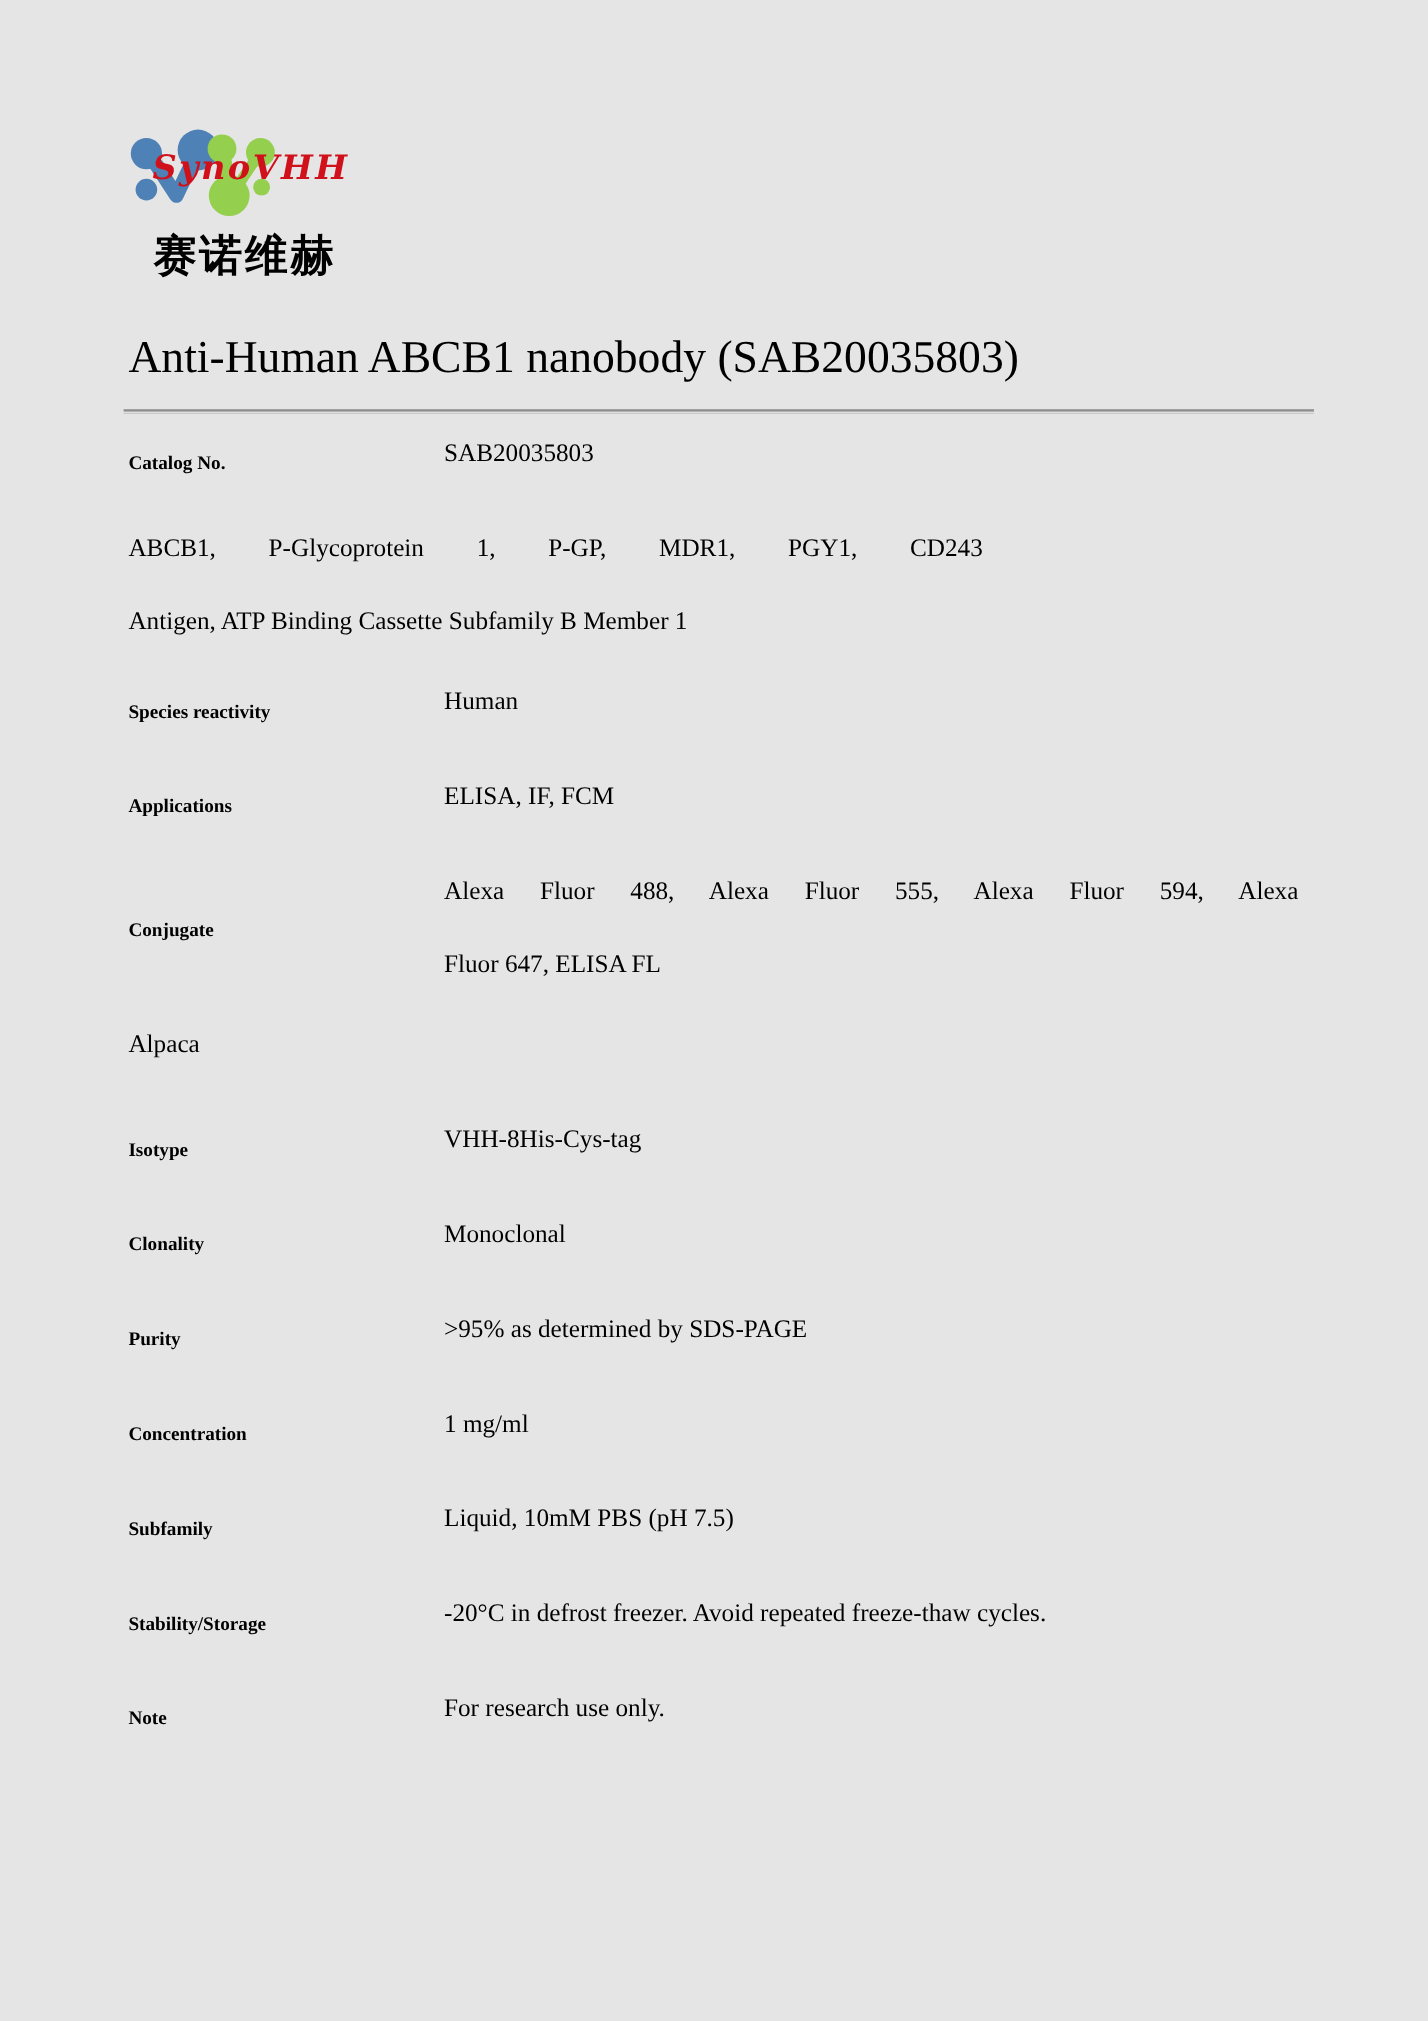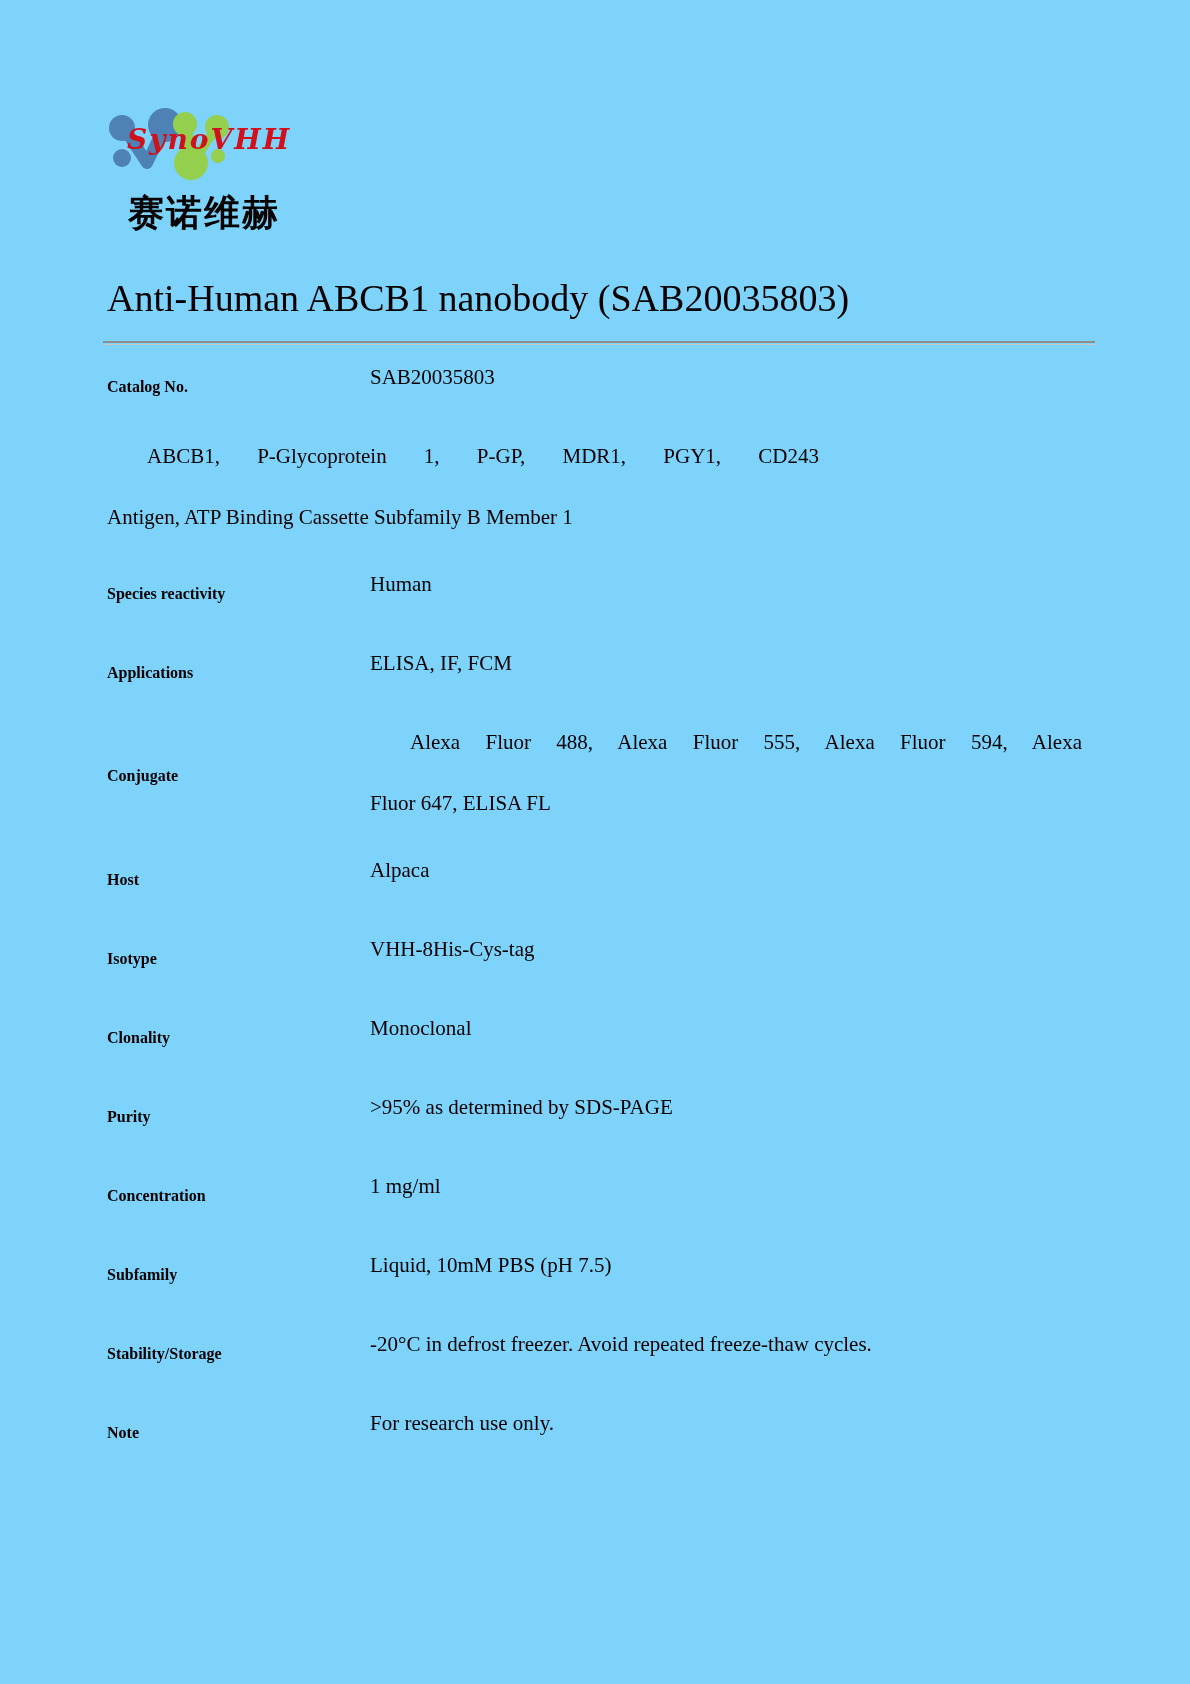--- a/index.html
+++ b/index.html
@@ -1,17 +1,17 @@
 <!DOCTYPE html>
 <html style="--logo-blue: #4e81b5; --logo-green: #94cf4e; --brand-red: #d0111b;"><head>
 <meta charset="utf-8">
 <style>
   html,body { margin:0; padding:0; background:#ffffff; }
   .page {
-    position:relative; width:1190px; height:1684px; background:#7dd3fc;
+    position:relative; width:1190px; height:1684px; background:#e5e5e5;
     font-family:"Liberation Serif","DejaVu Serif",serif; color:#000; overflow:hidden;
   }
 
   
   .logo-block { position:absolute; left:105px; top:93px; width:240px; }
   .logo-art { position:relative; width:140px; height:95px; }
   .brand-script {
     position:absolute; left:22px; top:30px;
     font-family:"DejaVu Serif","Liberation Serif",serif;
     font-style:italic; font-weight:bold; font-size:28px; letter-spacing:2px;
@@ -36,21 +36,21 @@
   .row.two { height:128px; }
   .label {
     width:263px; flex:0 0 263px; font-weight:bold; font-size:16px;
     display:flex; align-items:center;
   }
   .value {
     width:712px; flex:0 0 712px; font-size:21px;
     display:flex; flex-direction:column; justify-content:flex-start;
   }
   .line { line-height:61px; }
-  .jfull { text-align:justify; text-align-last:justify;margin-left:40px; }
+  .jfull { text-align:justify; text-align-last:justify; }
 </style>
 </head>
 <body>
 
 <div class="page">
 
   <div class="logo-block">
     <div class="logo-art">
       <svg width="140" height="95" viewBox="0 0 140 95" aria-hidden="true">
 
@@ -104,21 +104,20 @@
         </div>
       </div>
       <div class="row two">
         <div class="label">Conjugate</div>
         <div class="value">
           <div class="line jfull">Alexa Fluor 488, Alexa Fluor 555, Alexa Fluor 594, Alexa</div>
           <div class="line">Fluor 647, ELISA FL</div>
         </div>
       </div>
       <div class="row">
-        <div class="label">Host</div>
         <div class="value">
           <div class="line">Alpaca</div>
         </div>
       </div>
       <div class="row">
         <div class="label">Isotype</div>
         <div class="value">
           <div class="line">VHH-8His-Cys-tag</div>
         </div>
       </div>

